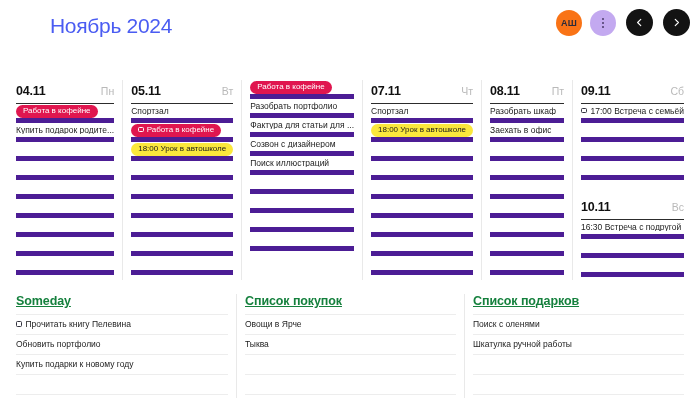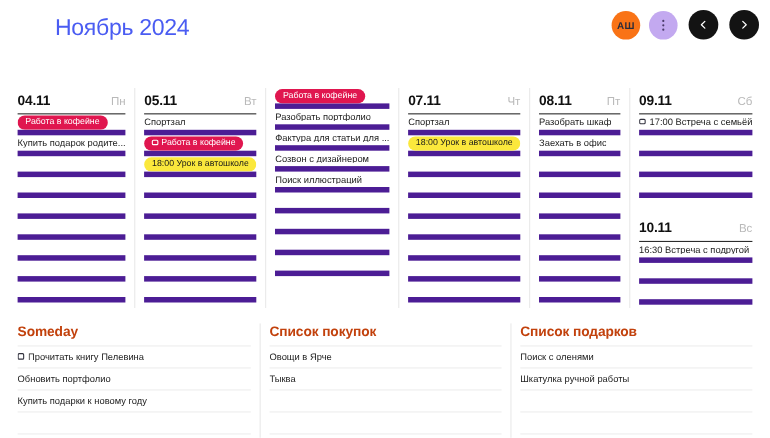--- a/index.html
+++ b/index.html
@@ -170,23 +170,24 @@
     margin-top: 14px;
   }
   .list-col {
     padding: 0 8px;
     border-left: 1px solid #e9e9e9;
   }
   .list-col:first-child { border-left: none; }
   .list-title {
     font-size: 12.5px;
     font-weight: 700;
-    color: #c2410c;
+    color: #15803d;
     letter-spacing: -0.1px;
     padding-bottom: 6px;
+    text-decoration: underline;
   }
   .list-row {
     height: 20px;
     border-top: 1px solid #ededed;
     display: flex;
     align-items: center;
     white-space: nowrap;
     overflow: hidden;
   }
 </style>

